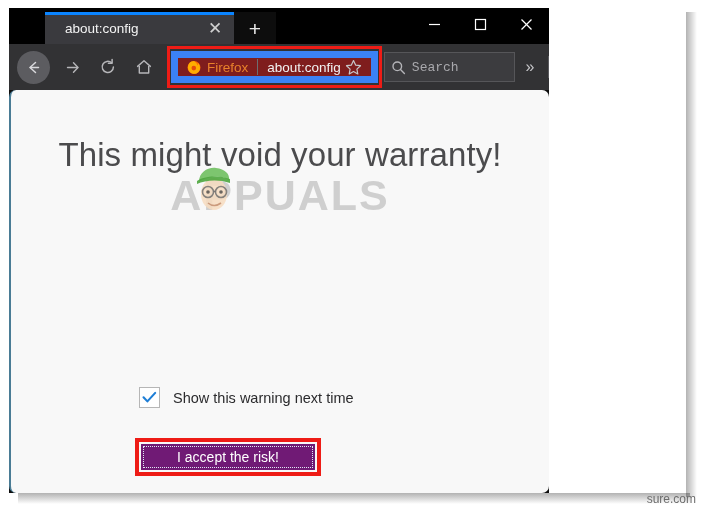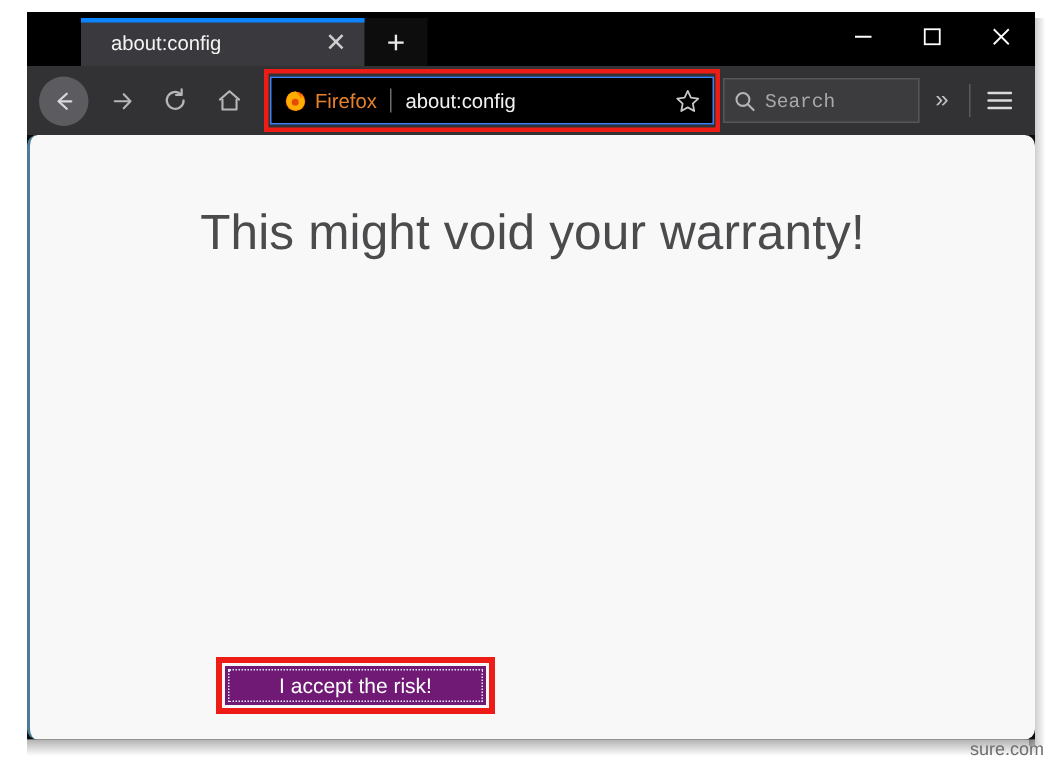--- a/index.html
+++ b/index.html
@@ -15,23 +15,23 @@
   #root {
     position: relative;
     width: 702px;
     height: 508px;
     background: #ffffff;
   }
 
   
   .window {
     position: absolute;
-    left: 18px;
+    left: 9px;
     top: 8px;
-    width: 672px;
+    width: 540px;
     height: 485px;
     background: #0d0d0d;
     overflow: hidden;
   }
 
   
   .titlebar {
     position: relative;
     height: 36px;
     background: #000000;
@@ -149,22 +149,22 @@
   .url-highlight {
     position: absolute;
     left: -4px; top: -5px;
     right: -4px; bottom: -5px;
     border: 3px solid #ee1c16;
     pointer-events: none;
   }
   .urlbar {
     position: relative;
     height: 32px;
-    background: #000000;
-    border: 1px solid #3b82f6;
+    background: #7f1d1d;
+    border: 7px solid #3b82f6;
     display: flex;
     align-items: center;
     padding: 0 4px 0 8px;
   }
   .brand {
     display: flex;
     align-items: center;
     gap: 5px;
     padding-right: 9px;
     margin-right: 9px;
@@ -494,22 +494,44 @@
           <line x1="1" y1="7" x2="16" y2="7" stroke="currentColor" stroke-width="1.6" stroke-linecap="round"></line>
           <line x1="1" y1="12" x2="16" y2="12" stroke="currentColor" stroke-width="1.6" stroke-linecap="round"></line>
         </svg>
       </div>
     </div>
 
     <div class="content">
 
       <div class="page-title">This might void your warranty!</div>
 
-
-
+      <div class="watermark">
+        <span class="wm-text">APPUALS</span>
+        <svg class="wm-face" viewBox="0 0 44 52" aria-hidden="true">
+          <ellipse cx="22" cy="30" rx="13" ry="16" fill="#f7dcc0" opacity="0.85"></ellipse>
+          <path d="M7 18 C7 8 16 3 24 4 C33 5 38 10 37 16 C33 13 27 12 20 13 C14 14 9 16 7 18 Z" fill="#6fbf5f" opacity="0.9"></path>
+          <path d="M5 17 C12 12 26 11 38 15 L38 19 C27 15 13 16 5 20 Z" fill="#4ea63e" opacity="0.9"></path>
+          <circle cx="16" cy="28" r="5.5" fill="none" stroke="#6a6a6a" stroke-width="1.6" opacity="0.8"></circle>
+          <circle cx="29" cy="28" r="5.5" fill="none" stroke="#6a6a6a" stroke-width="1.6" opacity="0.8"></circle>
+          <line x1="21.5" y1="27.5" x2="23.5" y2="27.5" stroke="#6a6a6a" stroke-width="1.4" opacity="0.8"></line>
+          <circle cx="16" cy="28" r="1.8" fill="#3c3c3c" opacity="0.75"></circle>
+          <circle cx="29" cy="28" r="1.8" fill="#3c3c3c" opacity="0.75"></circle>
+          <path d="M16 39 Q22 44 29 39" fill="none" stroke="#c08a6a" stroke-width="1.6" opacity="0.8"></path>
+        </svg>
+      </div>
+
+
+      <div class="checkrow">
+        <span class="checkbox">
+          <svg width="15" height="13" viewBox="0 0 15 13" aria-hidden="true">
+            <path d="M1.5 6.3 L5.4 10.4 L13.2 1.9" fill="none" stroke="#1e7ed6" stroke-width="2.1" stroke-linecap="round" stroke-linejoin="round"></path>
+          </svg>
+        </span>
+        <span class="check-label">Show this warning next time</span>
+      </div>
 
       <div class="btnwrap">
         <button class="accept-btn">I accept the risk!</button>
         <div class="btn-highlight"></div>
       </div>
 
     </div>
   </div>
 
   <div class="site-watermark">sure.com</div>

